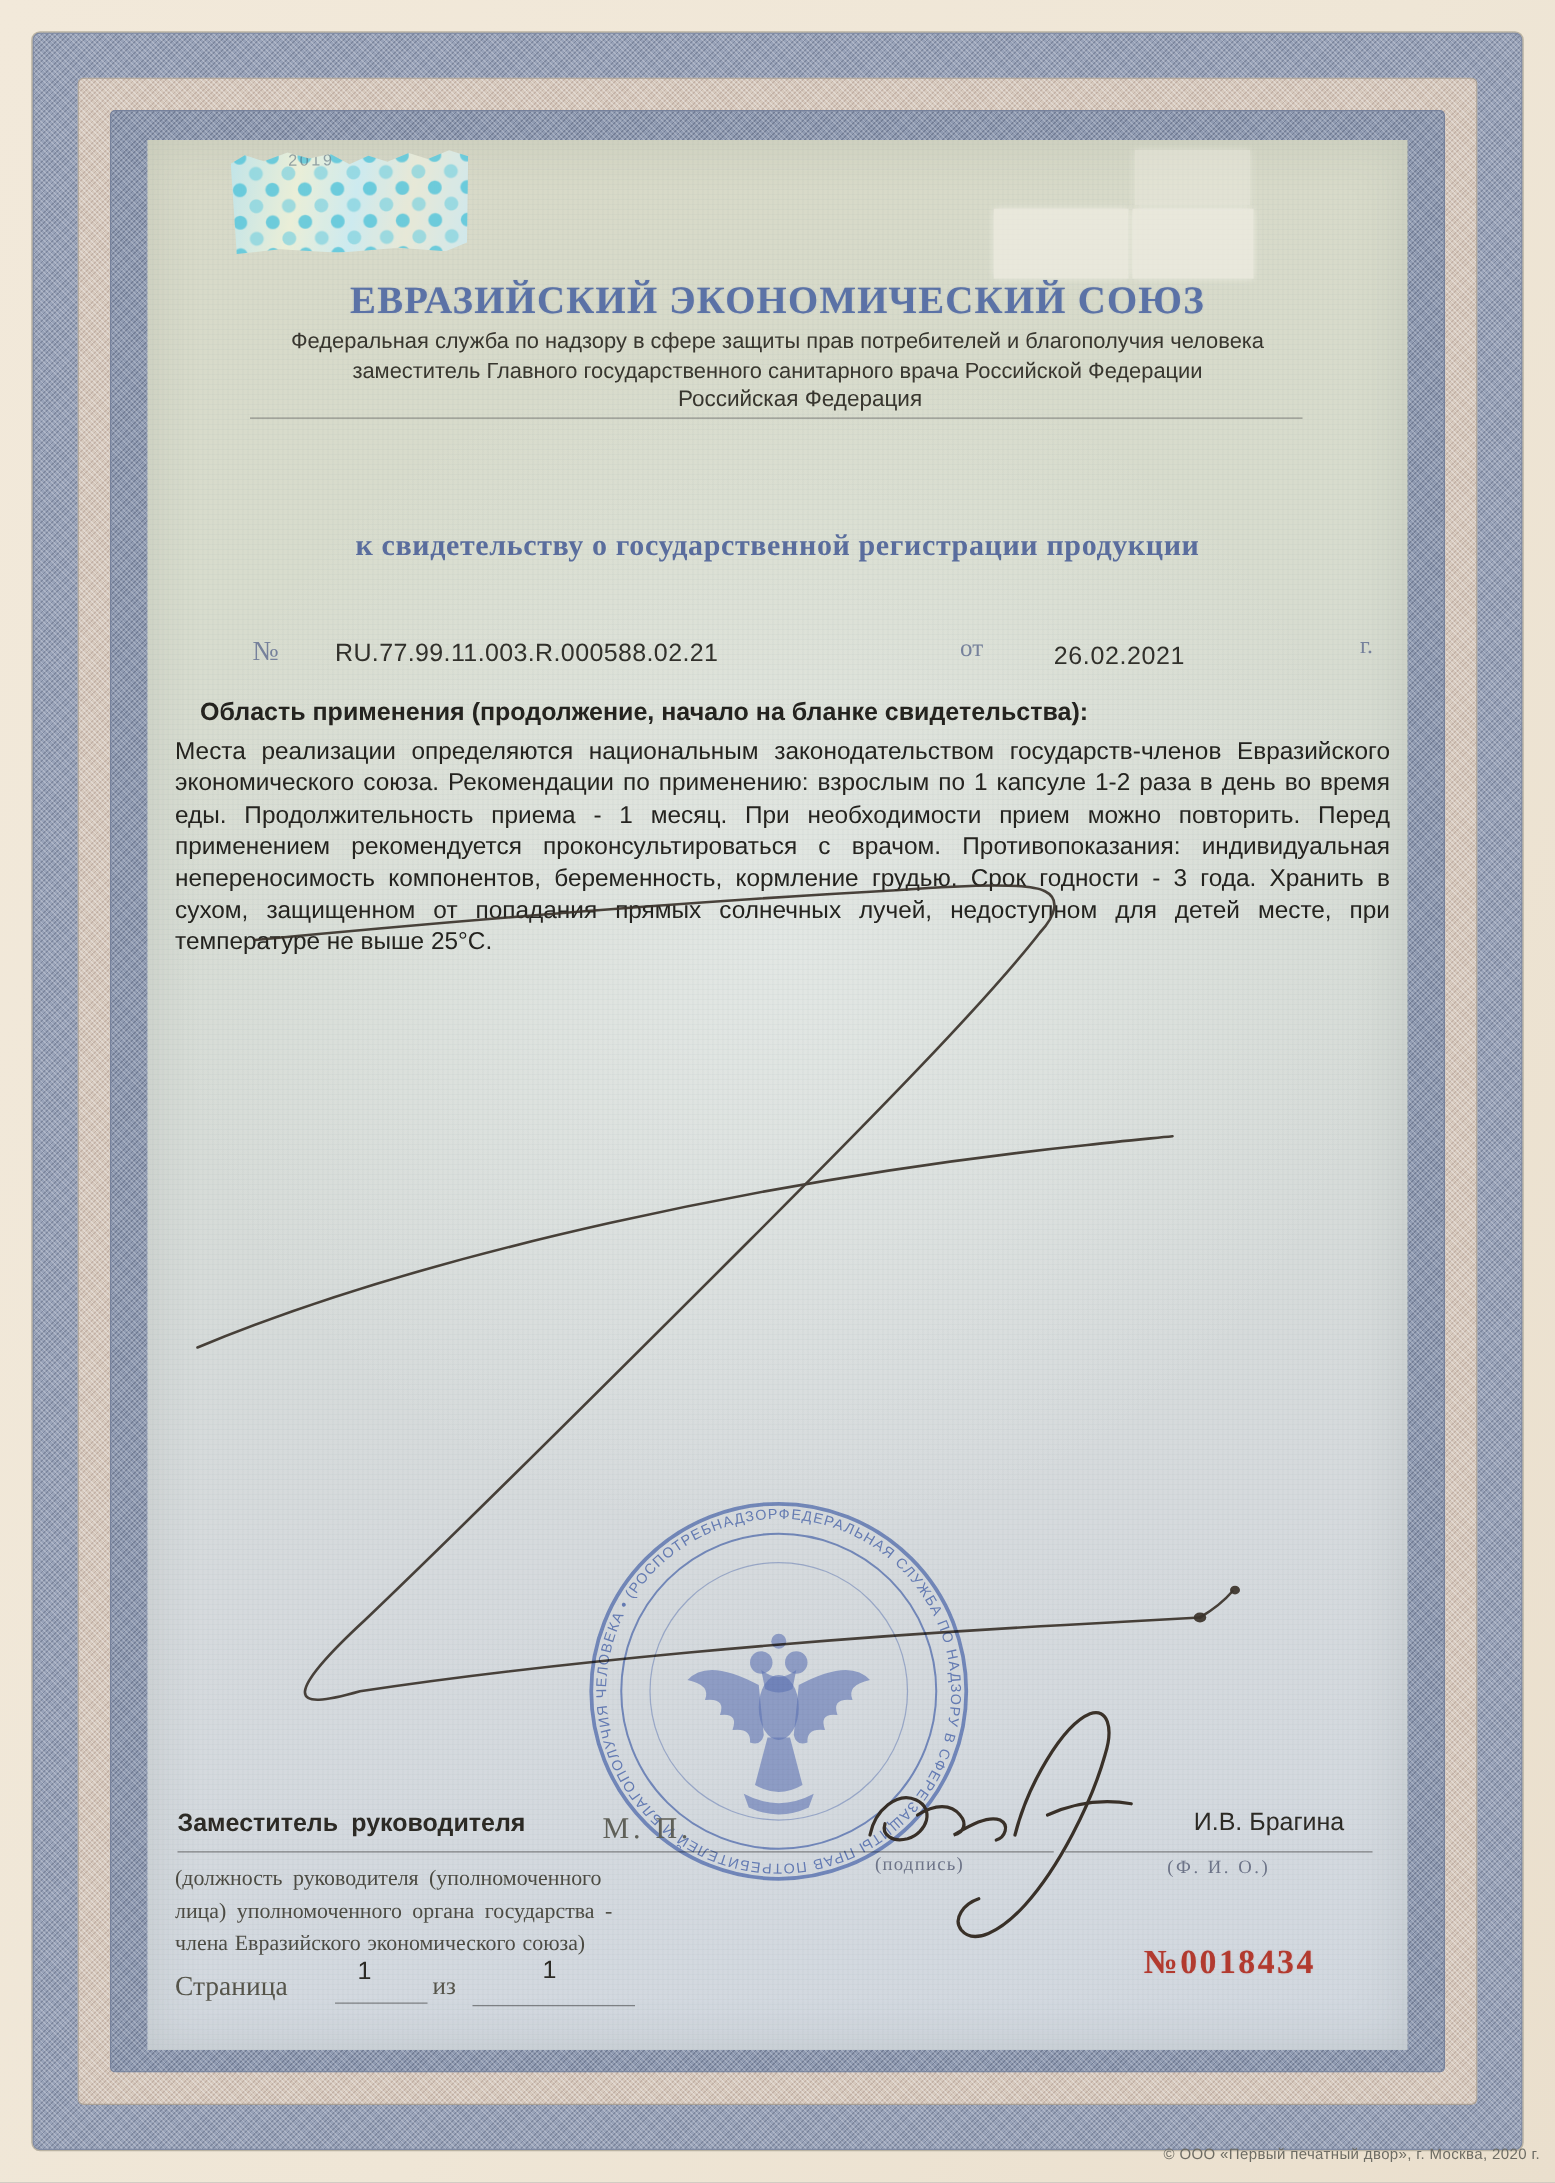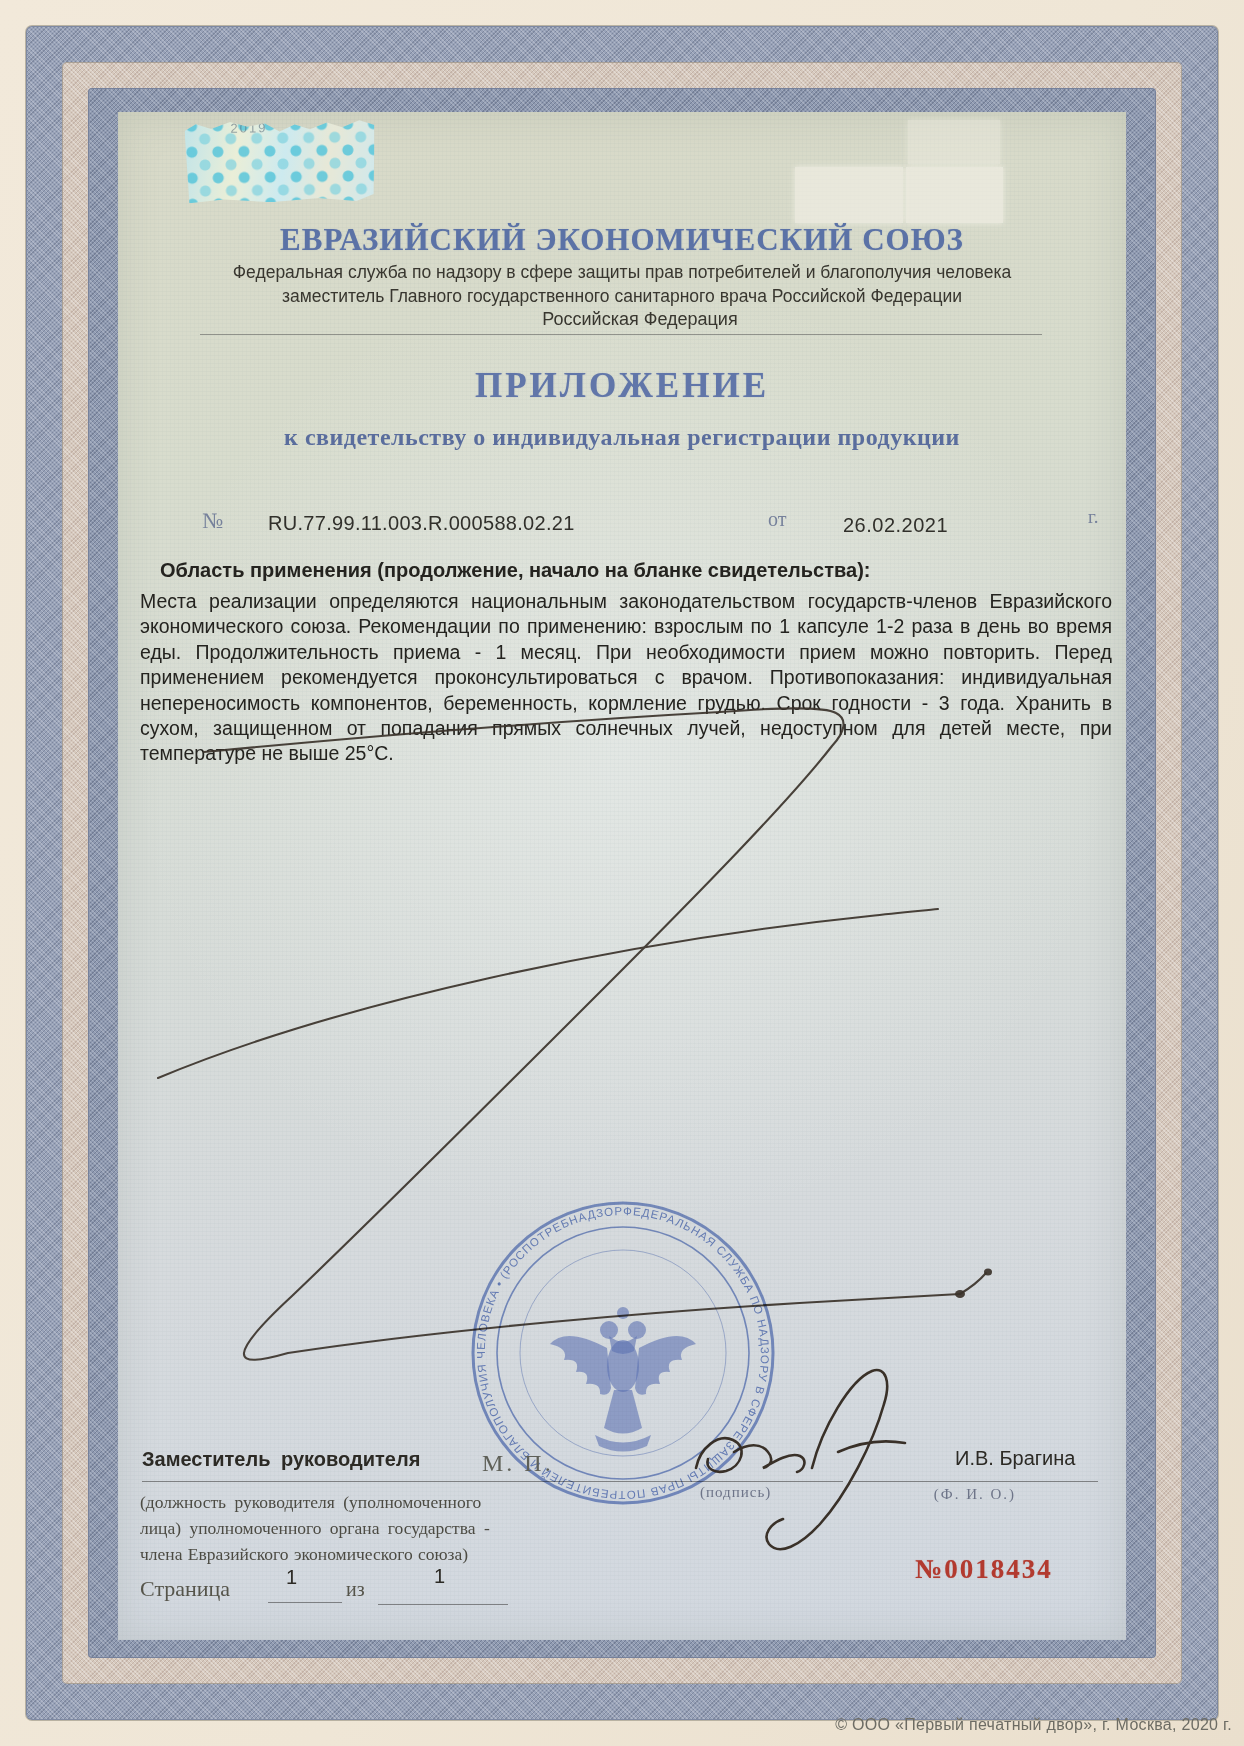--- a/index.html
+++ b/index.html
@@ -98,21 +98,21 @@
   .note2{left:140px;top:1518px;font-size:17.5px;color:#4c4b43;word-spacing:4px;}
   .note3{left:140px;top:1544px;font-size:17.5px;color:#4c4b43;word-spacing:1px;text-align:right;}
   
   .page-label{left:140px;top:1576px;font-size:22px;color:#55544a;}
   .page-cur{left:286px;top:1566px;font-size:20px;color:#2c2a25;}
   .page-of{left:346px;top:1578px;font-size:20px;color:#55544a;}
   .page-total{left:434px;top:1565px;font-size:20px;color:#2c2a25;}
   .page-line1{left:268px;top:1602px;width:74px;height:1px;background:rgba(70,70,70,.6);}
   .page-line2{left:378px;top:1604px;width:130px;height:1px;background:rgba(70,70,70,.6);}
   .blank-no{left:915px;top:1554px;font-size:27px;letter-spacing:2px;color:#b23a2f;font-weight:bold;text-shadow:0 0 1px rgba(178,58,47,.4);}
-  .printer-note{right:12px;top:1716px;font-size:16px;color:#6d6c64;letter-spacing:.3px;}
+  .printer-note{right:12px;top:1716px;font-size:12px;color:#6d6c64;letter-spacing:.3px;}
 </style>
 </head>
 <body>
 
 <div class="page">
 
   <div class="band band1"></div>
   <div class="band band2"></div>
   <div class="band band3"></div>
   <div class="inner"></div>
@@ -124,22 +124,21 @@
   <div class="hologram">
     <span class="holo-year">2019</span>
   </div>
 
   <div class="abs center serif title-union">ЕВРАЗИЙСКИЙ ЭКОНОМИЧЕСКИЙ СОЮЗ</div>
   <div class="abs center auth1">Федеральная служба по надзору в сфере защиты прав потребителей и благополучия человека</div>
   <div class="abs center auth2">заместитель Главного государственного санитарного врача Российской Федерации</div>
   <div class="abs center auth3 country">Российская Федерация</div>
   <div class="abs country-line"></div>
 
-  <div class="abs center serif doc-title">ПРИЛОЖЕНИЕ</div>
-  <div class="abs center serif doc-subtitle">к свидетельству о индивидуальная регистрации продукции</div>
+  <div class="abs center serif doc-subtitle">к свидетельству о государственной регистрации продукции</div>
 
   <div class="abs serif grayblue no-label">№</div>
   <div class="abs dark no-value">RU.77.99.11.003.R.000588.02.21</div>
   <div class="abs serif grayblue from-label">от</div>
   <div class="abs dark date-value">26.02.2021</div>
   <div class="abs serif grayblue year-label">г.</div>
 
   <div class="abs scope-heading">Область применения (продолжение, начало на бланке свидетельства):</div>
   <div class="abs scope-body">Места реализации определяются национальным законодательством государств-членов Евразийского экономического союза. Рекомендации по применению: взрослым по 1 капсуле 1-2 раза в день во время еды. Продолжительность приема - 1 месяц. При необходимости прием можно повторить. Перед применением рекомендуется проконсультироваться с врачом. Противопоказания: индивидуальная непереносимость компонентов, беременность, кормление грудью. Срок годности - 3 года. Хранить в сухом, защищенном от попадания прямых солнечных лучей, недоступном для детей месте, при температуре не выше 25°С.</div>
 

